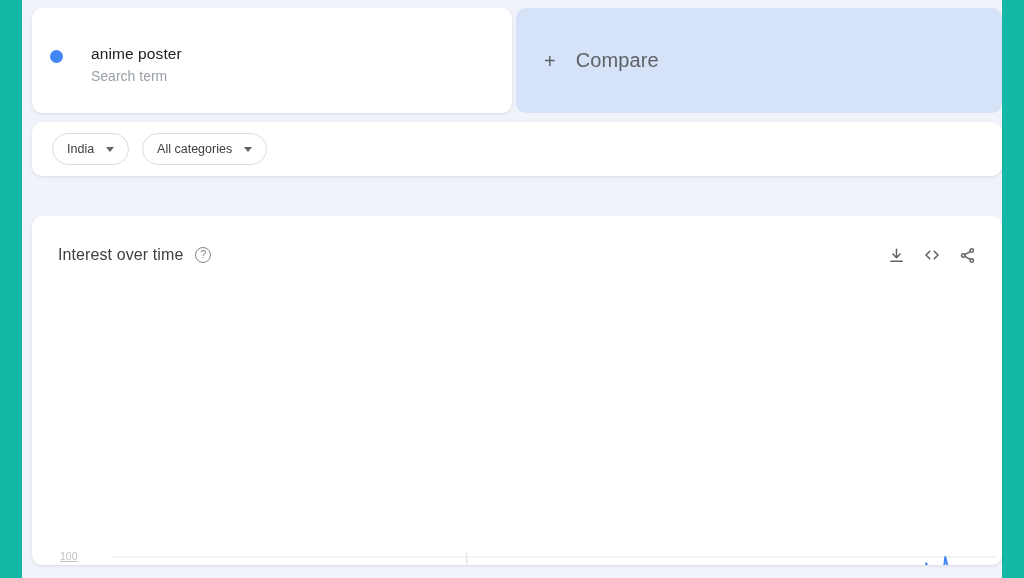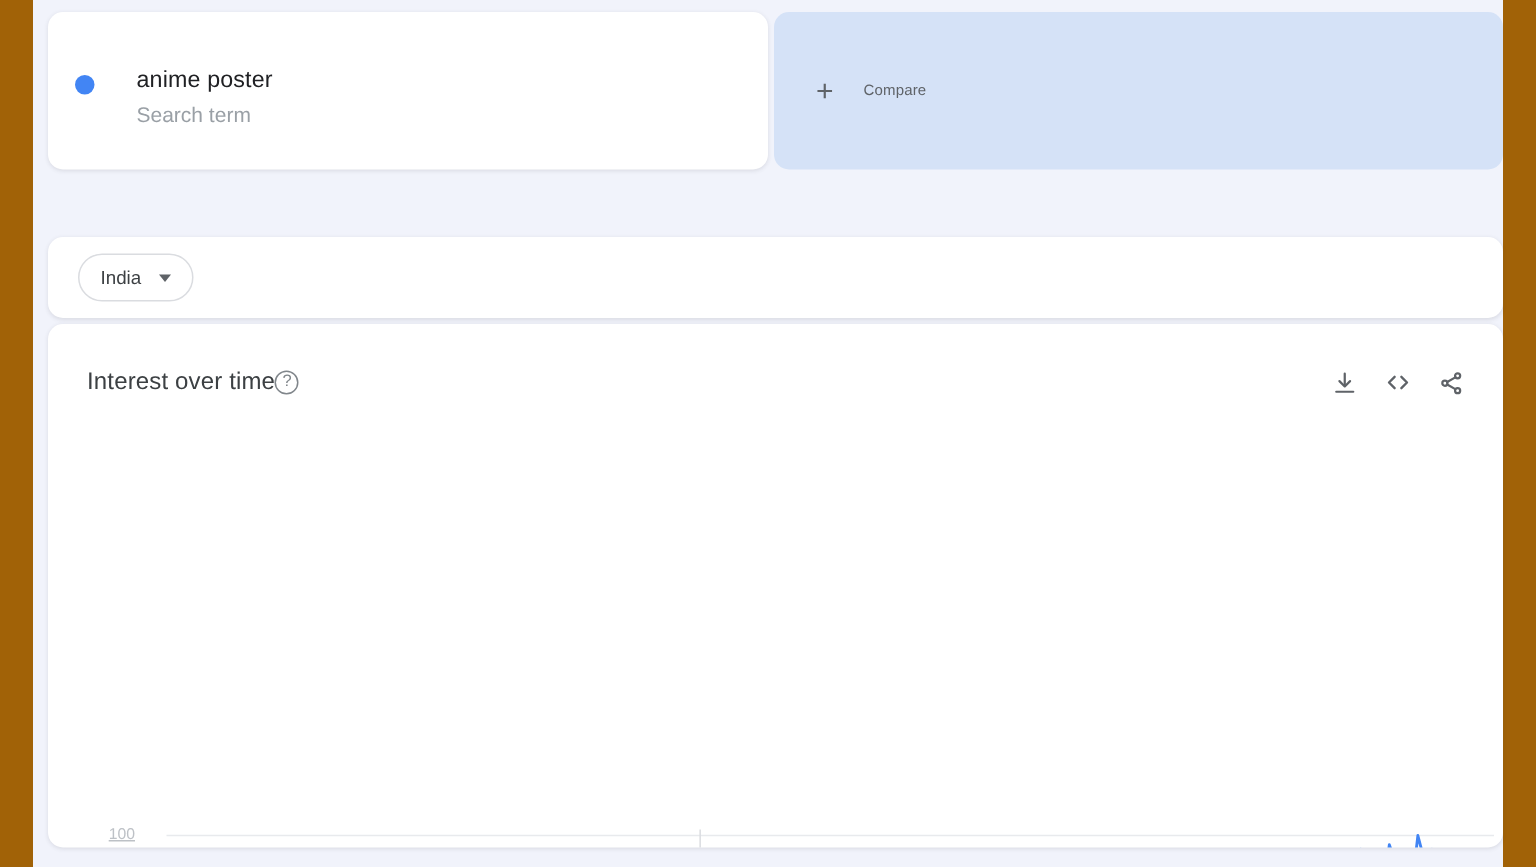--- a/index.html
+++ b/index.html
@@ -5,21 +5,21 @@
   * { box-sizing: border-box; margin: 0; padding: 0; }
   html, body {
     width: 1024px; height: 578px;
     background: #ffffff;
     font-family: "Liberation Sans", sans-serif;
     overflow: hidden;
   }
   #page {
     position: relative;
     width: 1024px; height: 578px;
-    background: #a16207;
+    background: #14b8a6;
   }
   .page-bg {
     position: absolute;
     left: 22px; top: 0; width: 980px; height: 578px;
     background: #f1f3fb;
   }
 
   
   .top-row {
     position: absolute;
@@ -75,38 +75,37 @@
     left: 28px; top: 0; bottom: 0;
     display: flex; align-items: center; gap: 20px;
   }
   .plus-icon {
     color: #5f6368;
     font-size: 20px;
     line-height: 1;
     font-weight: 400;
   }
   .compare-label {
-    font-size: 10px;
+    font-size: 20px;
     color: #5f6368;
     letter-spacing: .1px;
   }
 
   
   .filter-bar {
     position: absolute;
     left: 32px; top: 122px;
     width: 970px; height: 54px;
     background: #ffffff;
     border-radius: 10px;
     box-shadow: 0 1px 3px rgba(60,64,67,.13);
     display: flex;
     align-items: center;
     padding-left: 20px;
     gap: 13px;
-    margin-top: 36px;
   }
   .chip {
     height: 32px;
     border: 1px solid #dadce0;
     border-radius: 16px;
     display: flex;
     align-items: center;
     padding: 0 14px;
     gap: 12px;
     background: #fff;
@@ -134,21 +133,21 @@
     box-shadow: 0 1px 3px rgba(60,64,67,.13);
   }
   .chart-header {
     position: absolute;
     left: 26px; right: 26px; top: 24px;
     height: 30px;
     display: flex;
     align-items: center;
     justify-content: space-between;
   }
-  .chart-title-wrap { display: flex; align-items: center; }
+  .chart-title-wrap { display: flex; align-items: center; gap: 12px; }
   .chart-title {
     font-size: 16px;
     color: #3c4043;
     letter-spacing: .1px;
   }
   .help-icon {
     width: 16px; height: 16px;
     border: 1.3px solid #80868b;
     border-radius: 50%;
     color: #80868b;
@@ -162,21 +161,20 @@
 
   
   .plot-wrap {
     position: absolute;
     left: 0; top: 0; width: 970px; height: 349px;
   }
   .axis-label {
     position: absolute;
     font-size: 10.5px;
     color: #bdc1c6;
-    text-align: right;
     width: 30px;
     text-decoration: underline;
   }
   svg { display: block; }
 </style>
 </head>
 <body>
 
 <div id="page">
   <div class="page-bg"></div>
@@ -197,20 +195,24 @@
       <div class="compare-inner">
         <span class="plus-icon">+</span>
         <span class="compare-label">Compare</span>
       </div>
     </div>
   </div>
 
   <div class="filter-bar">
     <div class="chip">
       <span class="chip-label">India</span>
+      <span class="caret"></span>
+    </div>
+    <div class="chip">
+      <span class="chip-label">All categories</span>
       <span class="caret"></span>
     </div>
   </div>
 
   <div class="chart-card">
 
     <div class="chart-header">
       <div class="chart-title-wrap">
         <span class="chart-title">Interest over time</span>
         <span class="help-icon">?</span>

